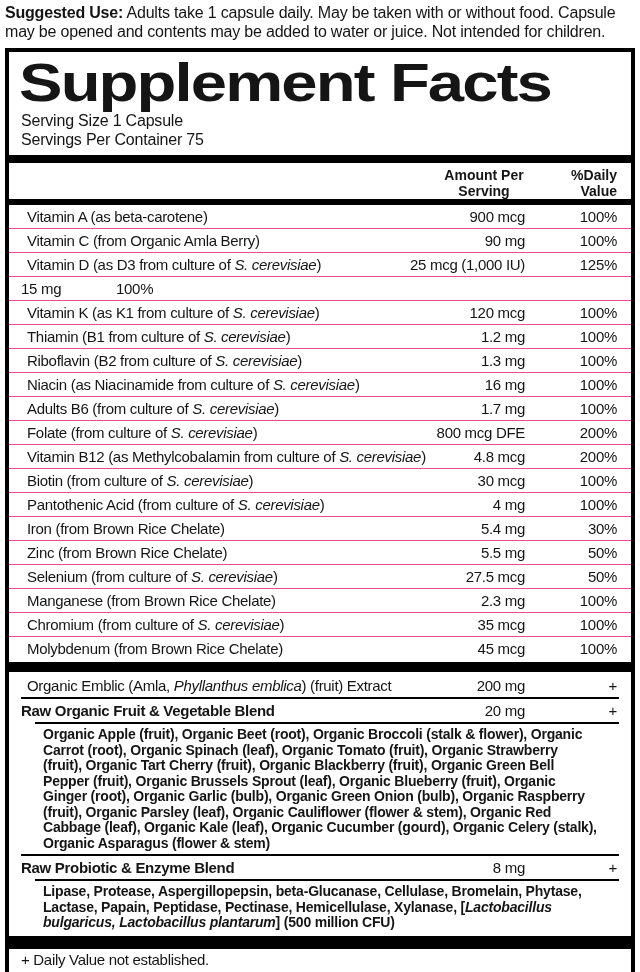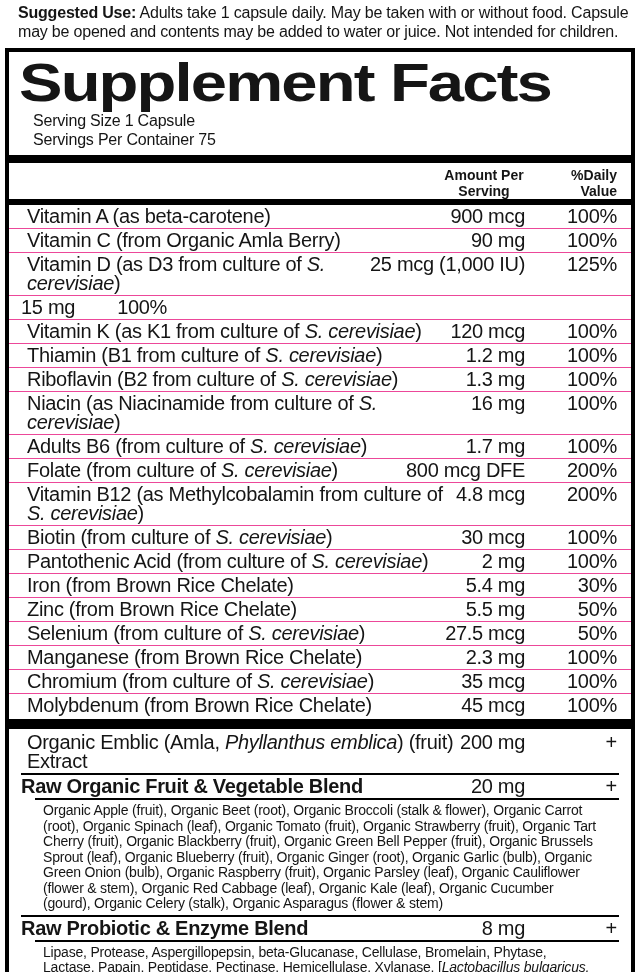--- a/index.html
+++ b/index.html
@@ -1,47 +1,47 @@
 <!DOCTYPE html>
 <html><head>
 <meta charset="utf-8">
 <style>
   html,body{margin:0;padding:0;background:#fff;}
   .page{width:640px;height:972px;background:#fff;color:#151515;
         font-family:"Liberation Sans",sans-serif;overflow:hidden;box-sizing:border-box;}
-  .suggested{font-size:16px;line-height:19px;padding:3px 2px 2px 18px;letter-spacing:-0.2px;}
+  .suggested{font-size:16px;line-height:19px;padding:3px 2px 2px 5px;letter-spacing:-0.2px;}
   .suggested b{font-weight:bold;}
   .panel{margin:5px 5px 0 5px;border:4px solid #000;background:#fff;box-sizing:border-box;}
   .title{font-size:53px;font-weight:bold;letter-spacing:-1.5px;line-height:56px;
          margin:3px 0 0 10px;white-space:nowrap;transform:scaleX(1.23);transform-origin:left center;}
-  .serving{font-size:16px;line-height:18px;padding-left:24px;letter-spacing:-0.2px;}
+  .serving{font-size:16px;line-height:18px;padding-left:12px;letter-spacing:-0.2px;}
   .serving div{margin:1px 0;}
   .bar{background:#000;margin:0 0;}
   .bar-md{height:8px;margin:6px 0 0 0;}
   .bar-sm{height:6px;}
   .bar-lg{height:10px;margin:2px 0;}
   .bar-xl{height:13px;margin:2px 0 0 0;}
   .hdr{display:flex;align-items:flex-end;padding:4px 14px 0 12px;}
   .hdr .sp{flex:1;}
   .hdr .gap{width:20px;}
   .amount-head{width:86px;text-align:center;font-weight:bold;font-size:14px;line-height:16px;}
   .dv-head{width:70px;text-align:right;font-weight:bold;font-size:14px;line-height:16px;}
   .rows{padding:0;}
-  .row{display:flex;align-items:baseline;padding:2px 14px 2px 12px;font-size:20px;
+  .row{display:flex;align-items:baseline;padding:2px 14px 2px 12px;font-size:15px;
        line-height:19px;letter-spacing:-0.3px;}
   .row + .row{border-top:1px solid #ec4899;}
   .row .name{flex:1;padding-left:6px;}
   .row .amt{white-space:nowrap;flex-shrink:0;text-align:right;}
   .row .dv{width:92px;flex-shrink:0;text-align:right;white-space:nowrap;}
   .row.bold .name{font-weight:bold;padding-left:0;}
   .it{font-style:italic;}
   .sep{height:2px;background:#000;margin:0 12px 0 12px;}
   .sep.indent{margin-left:26px;margin-right:12px;}
   .desc{font-size:14px;line-height:15.5px;letter-spacing:-0.2px;
-        padding:3px 32px 3px 34px;}
+        padding:3px 32px 3px 34px;font-weight:bold;}
   .footnote{font-size:15px;line-height:18px;padding:2px 12px 3px 12px;letter-spacing:-0.3px;}
 </style>
 </head>
 <body>
 
 <div class="page">
 
   <div class="suggested">
     <b>Suggested Use:</b>
     <span>Adults take 1 capsule daily. May be taken with or without food. Capsule may be opened and contents may be added to water or juice. Not intended for children.</span>
@@ -121,21 +121,21 @@
           <span class="amt">4.8 mcg</span>
           <span class="dv">200%</span>
         </div>
         <div class="row">
           <span class="name"><span>Biotin (from culture of </span><span class="it">S. cerevisiae</span><span>)</span></span>
           <span class="amt">30 mcg</span>
           <span class="dv">100%</span>
         </div>
         <div class="row">
           <span class="name"><span>Pantothenic Acid (from culture of </span><span class="it">S. cerevisiae</span><span>)</span></span>
-          <span class="amt">2 mg</span>
+          <span class="amt">4 mg</span>
           <span class="dv">100%</span>
         </div>
         <div class="row">
           <span class="name"><span>Iron (from Brown Rice Chelate)</span></span>
           <span class="amt">5.4 mg</span>
           <span class="dv">30%</span>
         </div>
         <div class="row">
           <span class="name"><span>Zinc (from Brown Rice Chelate)</span></span>
           <span class="amt">5.5 mg</span>

